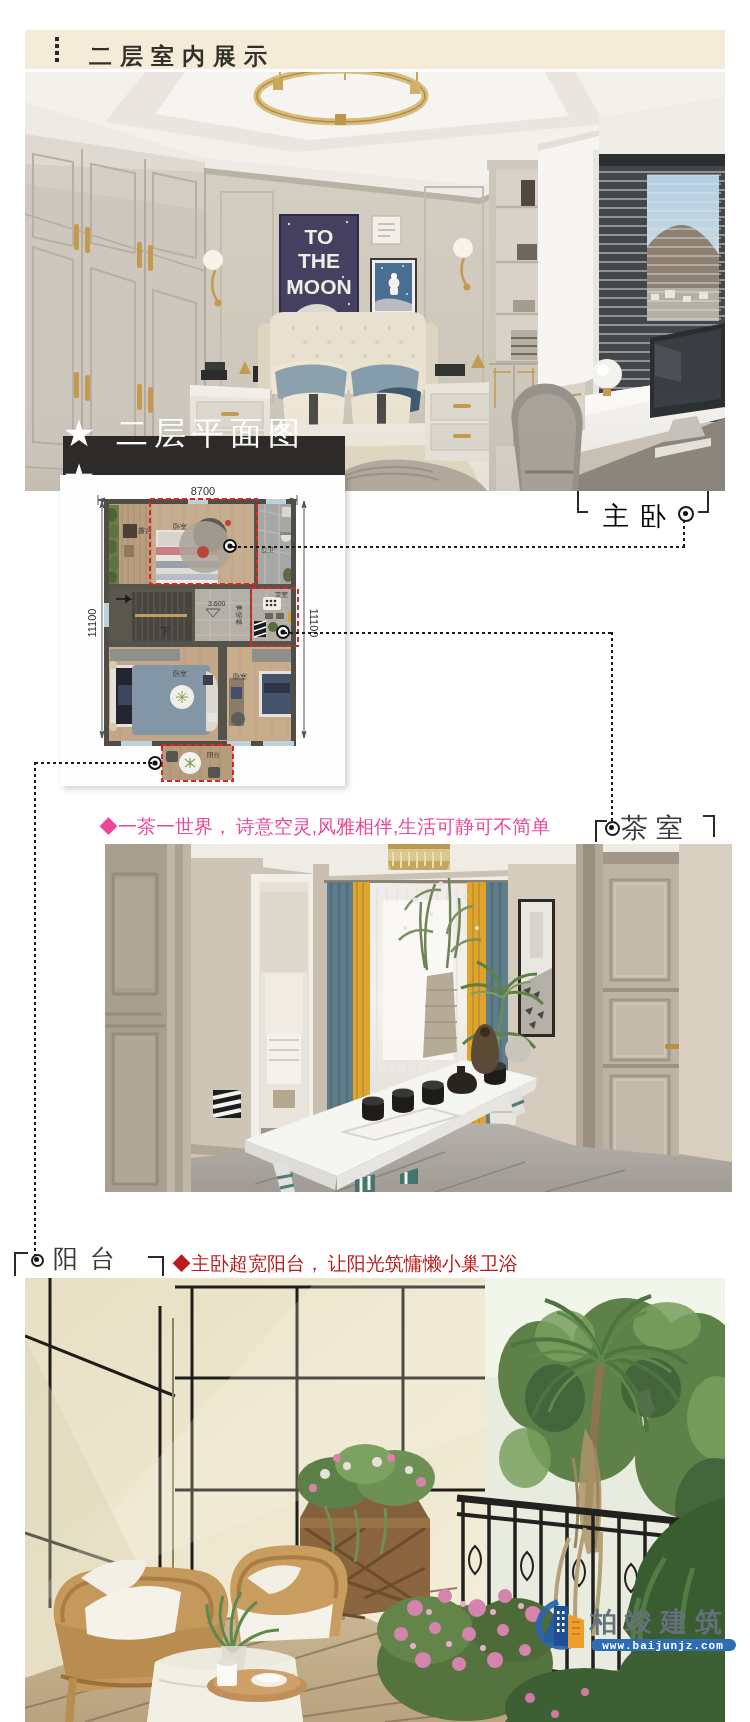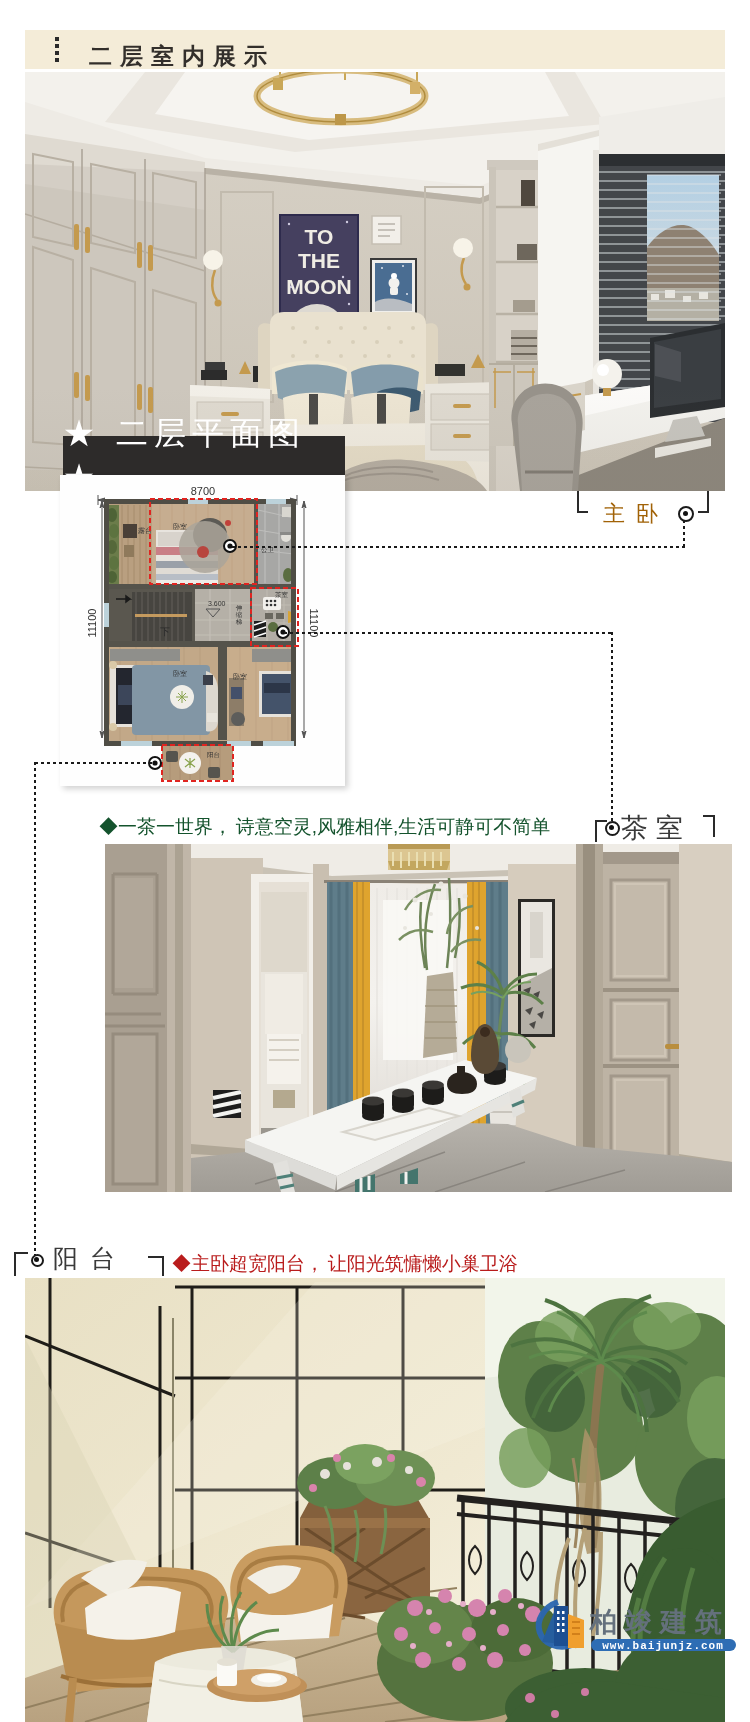--- a/index.html
+++ b/index.html
@@ -502,26 +502,26 @@
 <div class="abs" style="left:611px;top:632px;width:2px;height:192px;background:repeating-linear-gradient(to bottom,#1a1a1a 0 3px,transparent 3px 6px);"></div>
 
 <div class="abs" style="left:35px;top:762px;width:118px;height:2px;background:repeating-linear-gradient(to right,#1a1a1a 0 3px,transparent 3px 6px);"></div>
 
 <div class="abs" style="left:34px;top:762px;width:2px;height:494px;background:repeating-linear-gradient(to bottom,#1a1a1a 0 3px,transparent 3px 6px);"></div>
 
 <div class="abs" style="left:577px;top:491px;width:9px;height:20px;border-left:2px solid #2a2a2a;border-bottom:2px solid #2a2a2a;"></div>
 
 <div class="abs" style="left:698px;top:491px;width:9px;height:20px;border-right:2px solid #2a2a2a;border-bottom:2px solid #2a2a2a;"></div>
 
-<div class="abs" style="left:603px;top:499px;font-size:22px;letter-spacing:11px;color:#a16207;">主卧</div>
+<div class="abs" style="left:603px;top:499px;font-size:26px;letter-spacing:11px;color:#000000;">主卧</div>
 
 <div class="abs" style="left:678px;top:506px;width:12px;height:12px;border:2px solid #1a1a1a;border-radius:50%;background:#fff;"></div>
 <div class="abs" style="left:683px;top:511px;width:5px;height:5px;background:#111;border-radius:50%;"></div>
 
-<div class="abs" style="left:99px;top:814px;font-size:19px;color:#14532d;">◆一茶一世界， 诗意空灵,风雅相伴,生活可静可不简单</div>
+<div class="abs" style="left:99px;top:814px;font-size:19px;color:#ec4899;">◆一茶一世界， 诗意空灵,风雅相伴,生活可静可不简单</div>
 
 <div class="abs" style="left:595px;top:820px;width:10px;height:20px;border-left:2px solid #2a2a2a;border-top:2px solid #2a2a2a;"></div>
 <div class="abs" style="left:703px;top:815px;width:10px;height:20px;border-right:2px solid #2a2a2a;border-top:2px solid #2a2a2a;"></div>
 
 <div class="abs" style="left:605px;top:821px;width:11px;height:11px;border:2px solid #1a1a1a;border-radius:50%;background:#fff;"></div>
 <div class="abs" style="left:609px;top:825px;width:5px;height:5px;background:#111;border-radius:50%;"></div>
 
 <div class="abs" style="left:621px;top:810px;font-size:27px;letter-spacing:8px;color:#3a3a3a;">茶室</div>
 
 <div id="tearoom" class="abs" style="left:105px;top:844px;width:627px;height:348px;background:#cfc6b9;overflow:hidden;">

